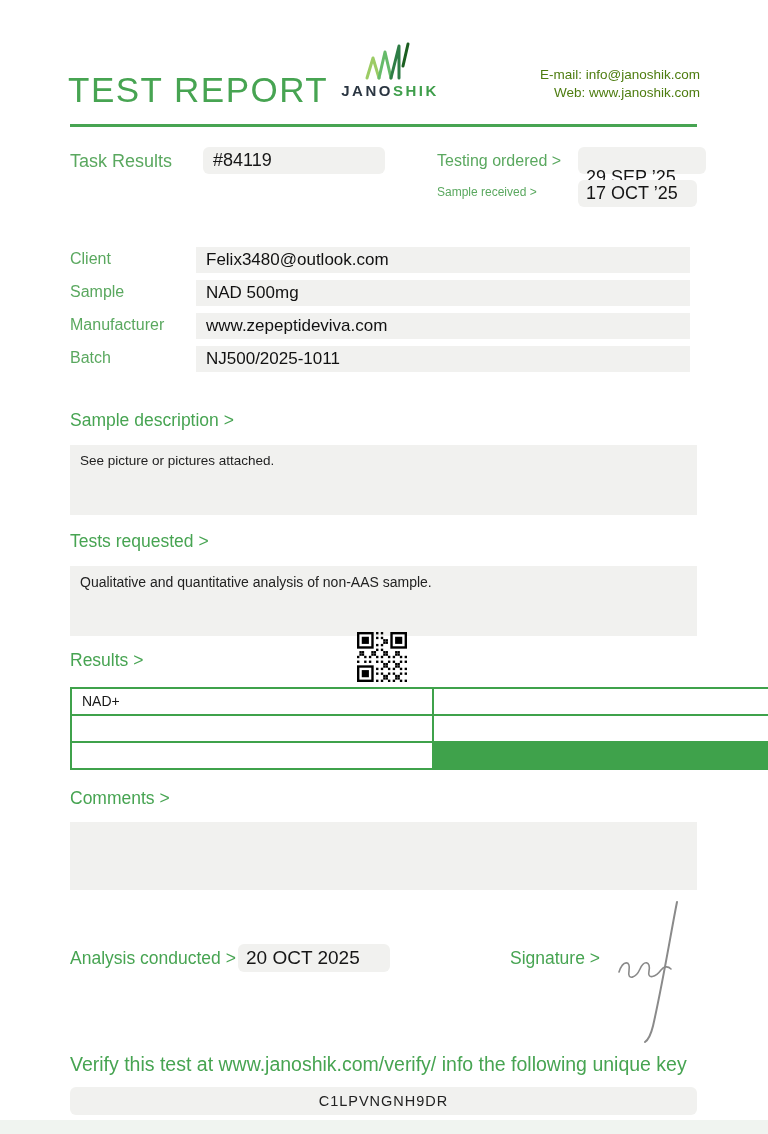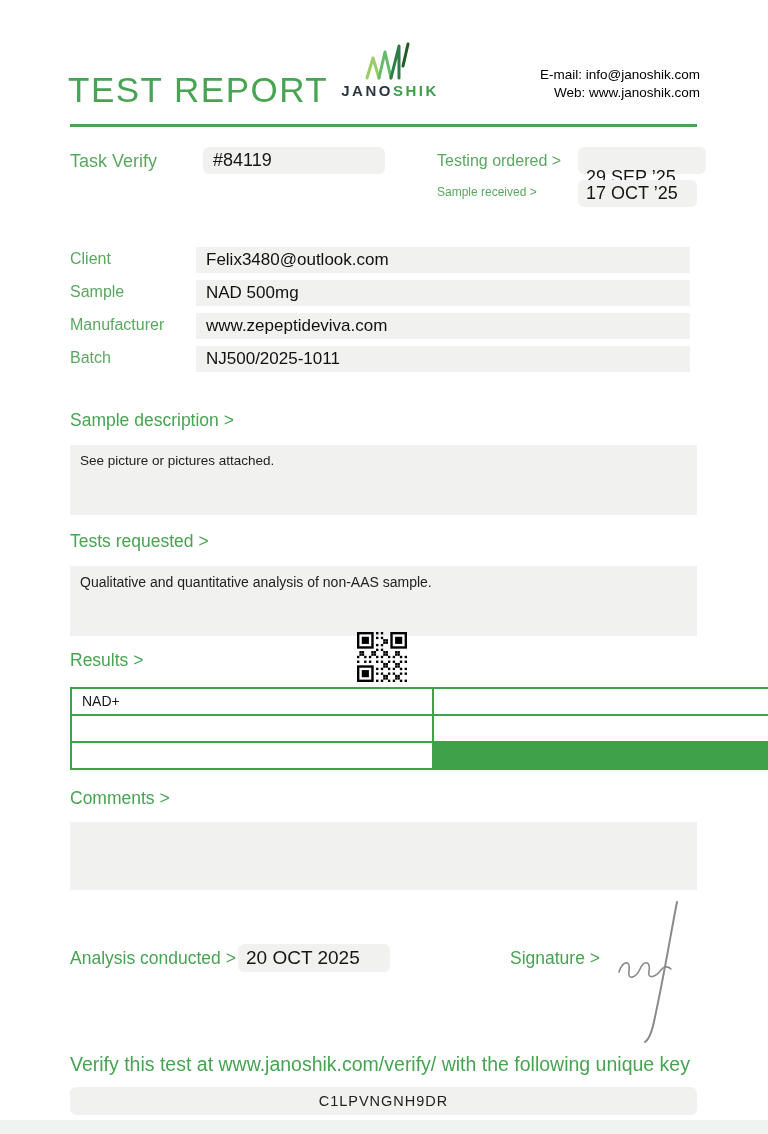--- a/index.html
+++ b/index.html
@@ -10,21 +10,21 @@
   }
   .abs { position:absolute; }
   .graybox { background:#f1f1ef;border-radius:6px; }
 
   
   .title { left:68px; top:70px; font-size:35px; font-weight:500; letter-spacing:1.5px; color:#47a452; }
   .logo-wrap { left:330px; top:42px; width:120px; text-align:center; }
   .logo-icon { display:block; margin:0 auto 2px auto; }
   .logo-text { font-size:15px; font-weight:700; letter-spacing:2.5px; color:#2b3642; }
   .logo-text .shik { color:#3f9e4b; }
-  .contact { right:68px; top:66px; text-align:right; font-size:13.5px; color:#000000; line-height:18px; }
+  .contact { right:68px; top:66px; text-align:right; font-size:13.5px; color:#4d7c0f; line-height:18px; }
   .rule { left:70px; top:124px; width:627px; height:3px; background:#47a452; }
 
   
   .label { color:#5aa85f; font-size:17px; }
   .label-lg { color:#5aa85f; font-size:18px; }
   .value { color:#161616; font-size:18px; }
   .task-label { left:70px; top:151px; }
   .task-box { left:203px; top:147px; width:182px; height:27px; padding:3px 0 0 10px; }
   .ordered-label { left:437px; top:152px; font-size:16px; }
   .ordered-box { left:578px; top:147px; width:128px; height:27px; padding:20px 0 0 8px; }
@@ -75,21 +75,21 @@
   <div class="logo-text"><span>JANO</span><span class="shik">SHIK</span></div>
 </div>
 
 <div class="abs contact">
   <div>E-mail: info@janoshik.com</div>
   <div>Web: www.janoshik.com</div>
 </div>
 
 <div class="abs rule"></div>
 
-<div class="abs task-label label-lg">Task Verify</div>
+<div class="abs task-label label-lg">Task Results</div>
 <div class="abs task-box graybox value">#84119</div>
 
 <div class="abs ordered-label label">Testing ordered &gt;</div>
 <div class="abs ordered-box graybox value">29 SEP ’25</div>
 
 <div class="abs received-label label">Sample received &gt;</div>
 <div class="abs received-box graybox value">17 OCT ’25</div>
 
 <div class="abs info-row" style="top:247px">
   <div class="info-label">Client</div>
@@ -220,15 +220,15 @@
 
 <div class="abs analysis-label section-head">Analysis conducted &gt;</div>
 <div class="abs analysis-box graybox value">20 OCT 2025</div>
 
 <div class="abs signature-label section-head">Signature &gt;</div>
 <svg class="abs signature" width="90" height="145" viewBox="0 0 90 145">
   <path d="M72,4 C66,34 58,84 48,128 C46,136 43,142 40,144" fill="none" stroke="#8a8a8a" stroke-width="2" stroke-linecap="round"></path>
   <path d="M14,74 c4,-12 12,-12 10,-1 c-2,10 7,7 11,-2 c4,-9 11,-8 9,2 c-2,9 7,6 12,-1 c3,-4 7,-4 10,-1" fill="none" stroke="#8a8a8a" stroke-width="1.6" stroke-linecap="round"></path>
 </svg>
 
-<div class="abs verify-head">Verify this test at www.janoshik.com/verify/ with the following unique key</div>
+<div class="abs verify-head">Verify this test at www.janoshik.com/verify/ info the following unique key</div>
 <div class="abs key-box graybox">C1LPVNGNH9DR</div>
 <div class="abs bottom-band"></div>
 
 </body></html>

